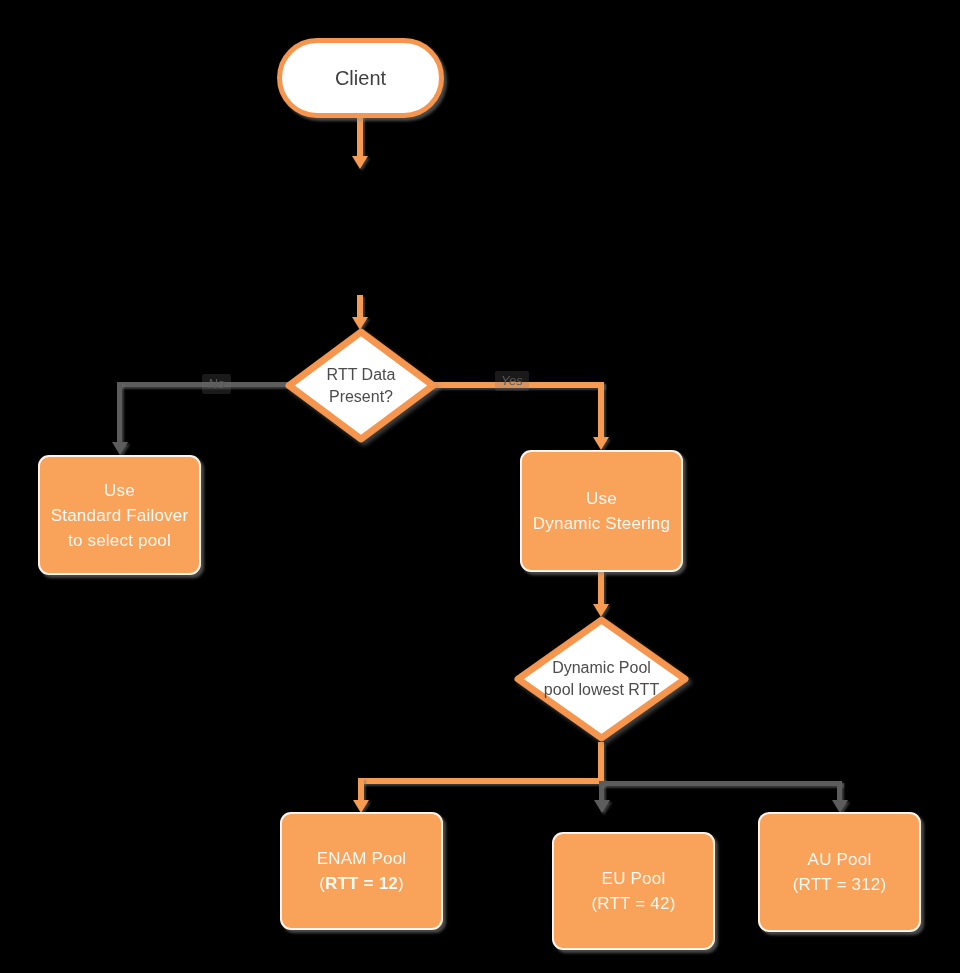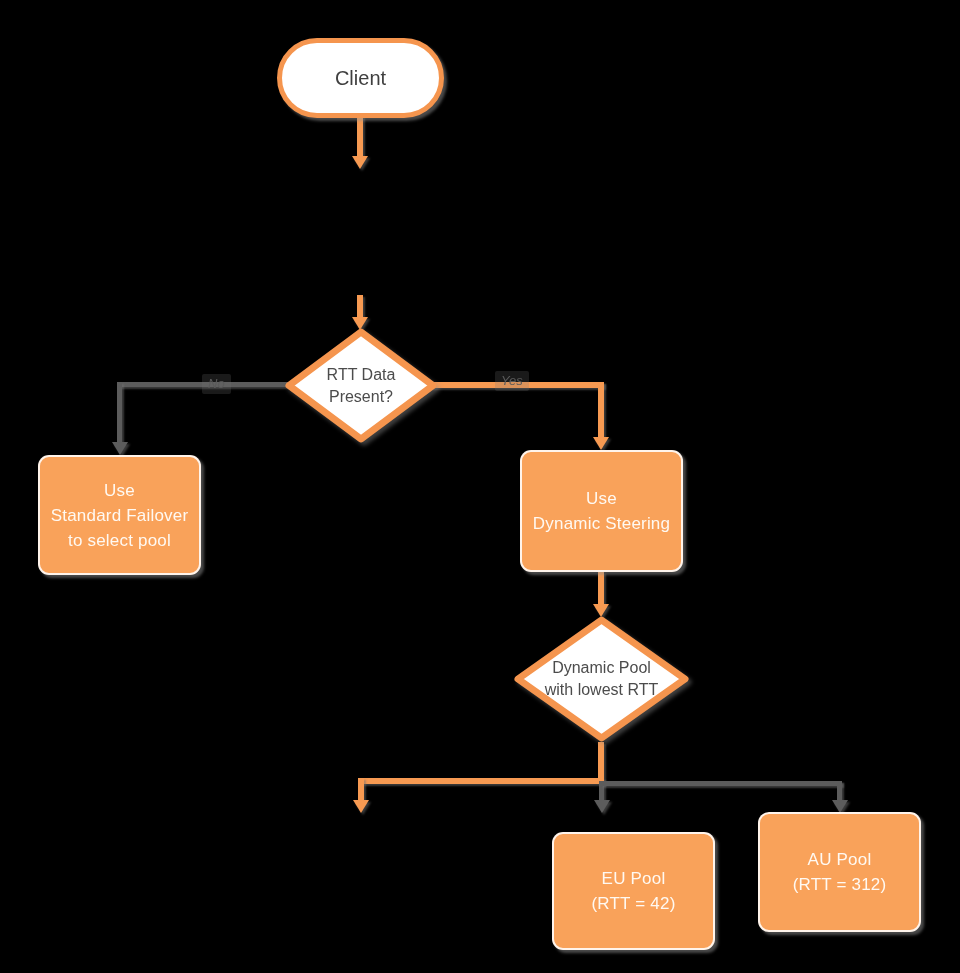--- a/index.html
+++ b/index.html
@@ -119,24 +119,28 @@
     <span>Use</span>
     <span>Dynamic Steering</span>
   </div>
 
   <div class="diamond-wrap" style="left:514px;top:616px;width:175px;height:126px;">
     <svg viewBox="0 0 175 126">
       <polygon points="87.5,4 171,63 87.5,122 4,63" fill="#ffffff" stroke="#F5954E" stroke-width="7" stroke-linejoin="round"></polygon>
     </svg>
     <div class="diamond-text">
       <span>Dynamic Pool</span>
-      <span>with lowest RTT</span>
+      <span>pool lowest RTT</span>
     </div>
   </div>
 
+  <div class="node orange-box" style="left:280px;top:812px;width:163px;height:118px;">
+    <span>ENAM Pool</span>
+    <span><span>(</span><span class="bold">RTT = 12</span><span>)</span></span>
+  </div>
 
   <div class="node orange-box" style="left:520px;top:832px;width:163px;height:118px;margin-left:32px;">
     <span>EU Pool</span>
     <span><span>(RTT = 42)</span><span class="bold"></span><span></span></span>
   </div>
 
   <div class="node orange-box" style="left:758px;top:812px;width:163px;height:120px;">
     <span>AU Pool</span>
     <span><span>(RTT = 312)</span><span class="bold"></span><span></span></span>
   </div>

